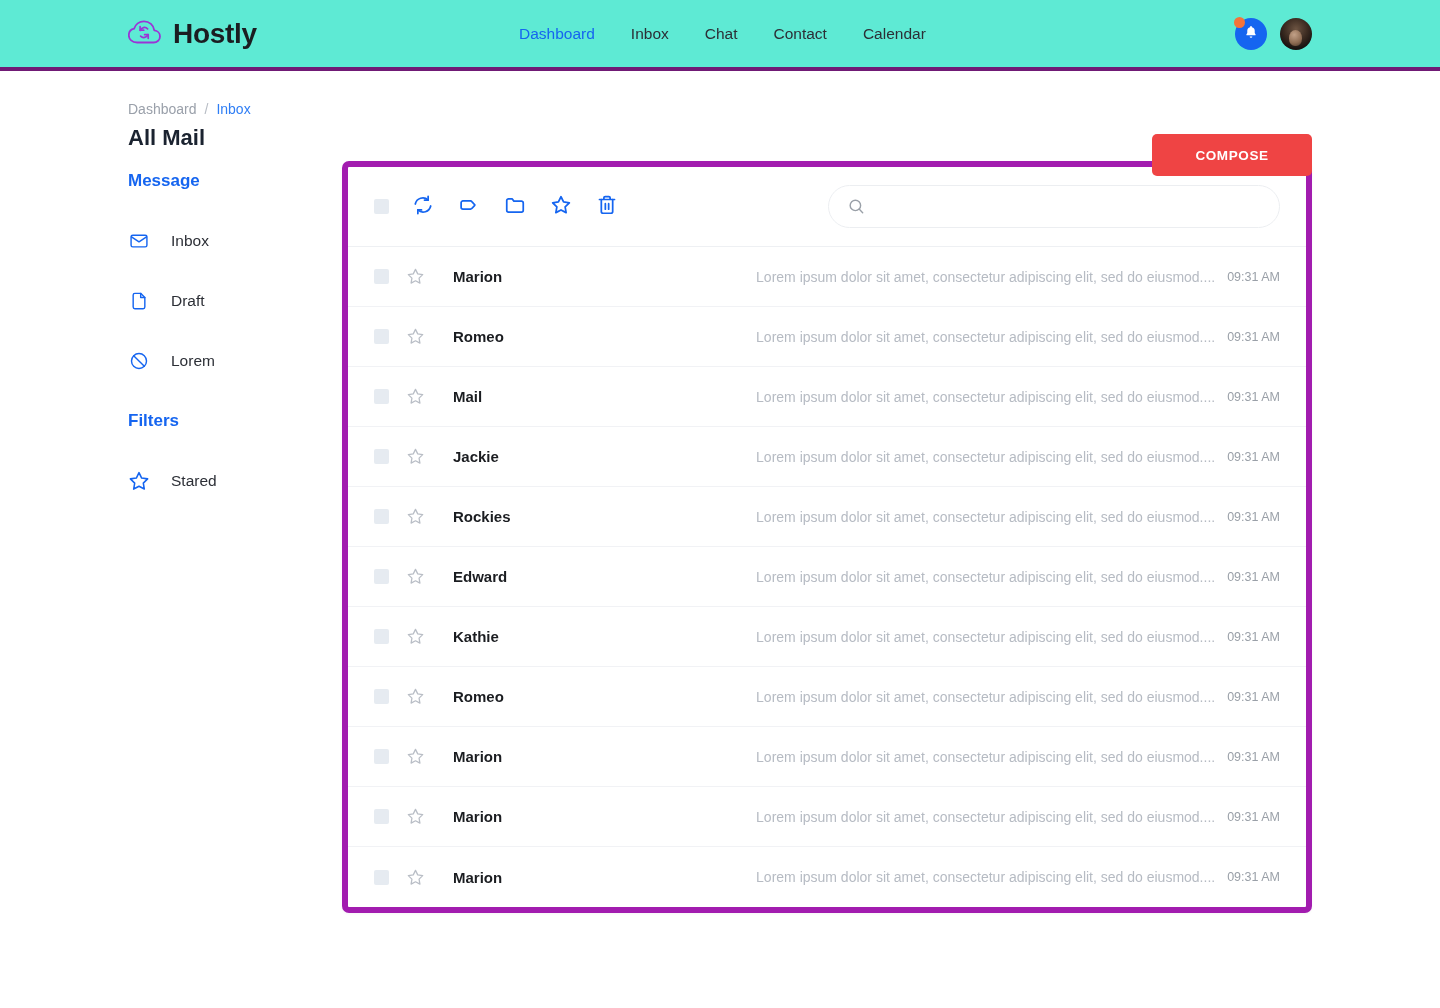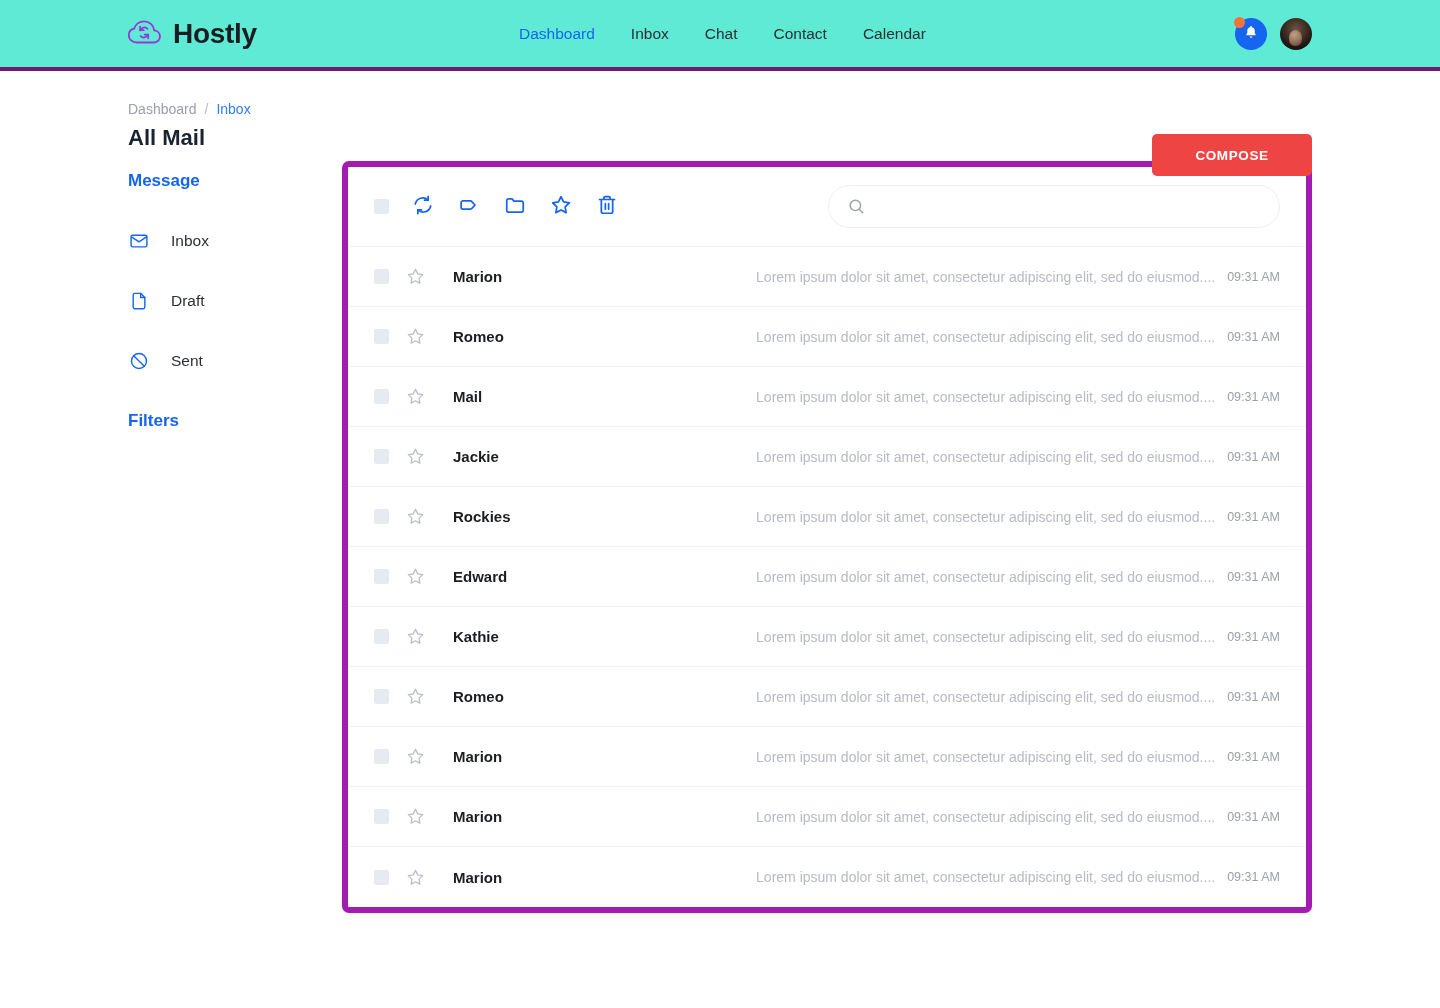--- a/index.html
+++ b/index.html
@@ -327,26 +327,34 @@
       <span class="lbl">Draft</span>
     </div>
 
     <div class="side-item">
       <span class="ico">
         <svg width="20" height="20" viewBox="0 0 24 24" fill="none" stroke="#1565f0" stroke-width="1.7" stroke-linecap="round">
           <circle cx="12" cy="12" r="9"></circle>
             <path d="m5.6 5.6 12.8 12.8"></path>
         </svg>
       </span>
-      <span class="lbl">Sent</span>
+      <span class="lbl">Lorem</span>
     </div>
 
 
     <div class="side-heading second">Filters</div>
 
+    <div class="side-item">
+      <span class="ico">
+        <svg width="22" height="22" viewBox="0 0 24 24" fill="none" stroke="#1565f0" stroke-width="1.7" stroke-linejoin="round">
+          <path d="m12 2.9 2.9 5.9 6.5.9-4.7 4.6 1.1 6.5-5.8-3-5.8 3 1.1-6.5L2.6 9.7l6.5-.9z"></path>
+        </svg>
+      </span>
+      <span class="lbl">Stared</span>
+    </div>
 
   </aside>
 
   <section class="mail-card">
 
     <div class="toolbar">
       <div class="tool-icons">
         <span class="cb"></span>
 
         <button class="tool-btn">

